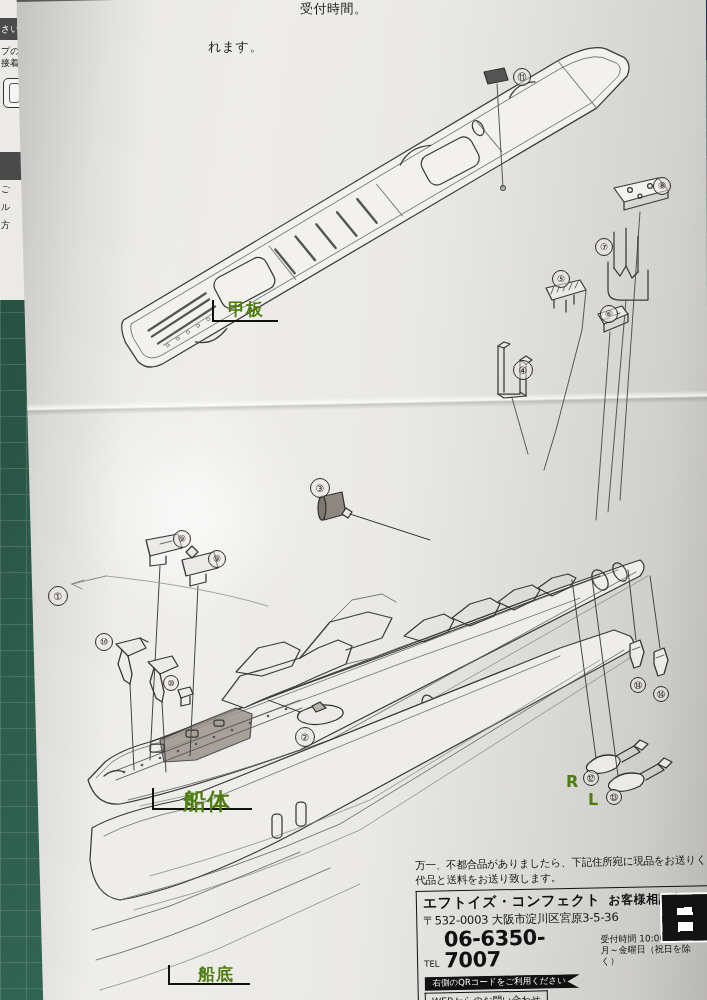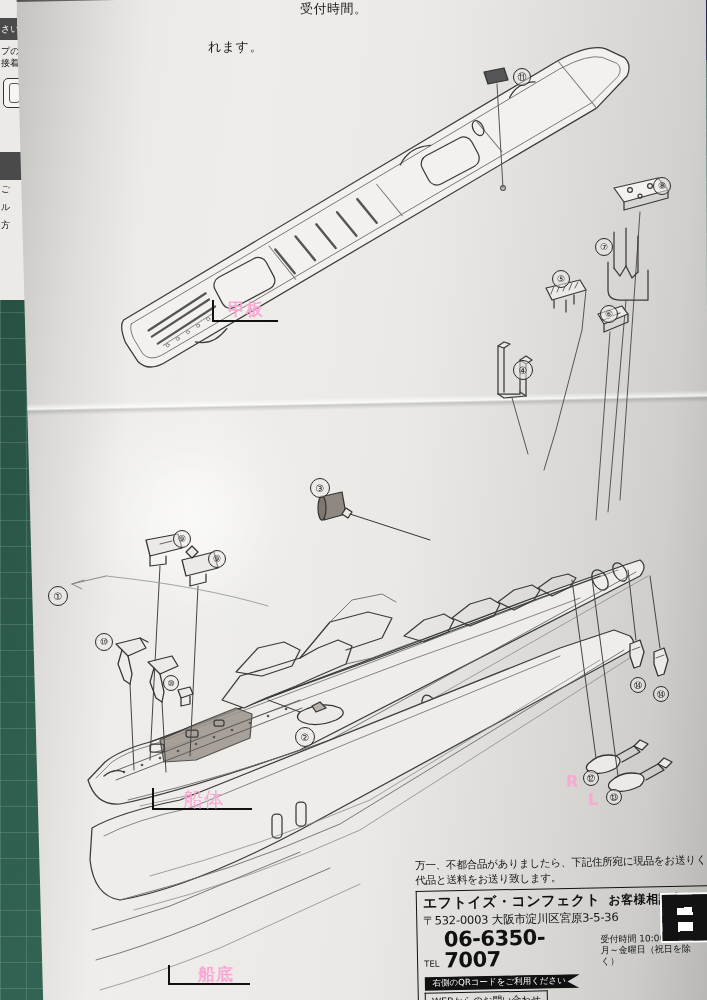--- a/index.html
+++ b/index.html
@@ -50,21 +50,21 @@
     background:radial-gradient(circle,rgba(255,255,255,.45),rgba(255,255,255,0) 70%);}
 
   
   .topband{position:absolute;left:0;top:0;width:100%;height:16px;background:#4f4f4f;opacity:.9;}
 
   
   .crease{position:absolute;left:0;width:100%;height:12px;
     background:linear-gradient(to bottom, rgba(0,0,0,.0), rgba(255,255,255,.75) 45%, rgba(0,0,0,.14) 62%, rgba(0,0,0,0));}
 
   
-  .jp{font-family:"DejaVu Sans",sans-serif;color:#f9a8d4;position:absolute;white-space:nowrap;}
+  .jp{font-family:"DejaVu Sans",sans-serif;color:#4d7c0f;position:absolute;white-space:nowrap;}
   .toptxt{font-size:13px;color:#1a1a1a;letter-spacing:.5px;}
 
   
   .bub{position:absolute;border:1.3px solid #2a2a2a;border-radius:50%;
     display:flex;align-items:center;justify-content:center;
     font-family:"DejaVu Sans",sans-serif;font-size:10px;color:#1b1b1b;
     background:rgba(236,234,230,.55);}
   .b18{width:18px;height:18px;}
   .b16{width:16px;height:16px;font-size:9px;}
   .b14{width:14px;height:14px;font-size:8px;}
@@ -396,21 +396,21 @@
     <div>
       <div class="lead-v" style="left:212px;top:300px;height:22px;"></div>
       <div class="lead" style="left:212px;top:320px;width:66px;"></div>
     </div>
     <div class="jp" style="left:228px;top:298px;font-size:17px;font-weight:700;letter-spacing:1px;">甲板</div>
 
     <div>
       <div class="lead-v" style="left:152px;top:788px;height:22px;"></div>
       <div class="lead" style="left:152px;top:808px;width:100px;"></div>
     </div>
-    <div class="jp" style="left:183px;top:786px;font-size:20px;font-weight:400;letter-spacing:1px;">船体</div>
+    <div class="jp" style="left:183px;top:786px;font-size:23px;font-weight:700;letter-spacing:1px;">船体</div>
 
     <div>
       <div class="lead-v" style="left:168px;top:965px;height:20px;"></div>
       <div class="lead" style="left:168px;top:983px;width:82px;"></div>
     </div>
     <div class="jp" style="left:198px;top:963px;font-size:17px;font-weight:700;letter-spacing:1px;text-align:center;">船底</div>
 
     <div class="jp" style="left:566px;top:772px;font-size:16px;font-weight:700;">R</div>
     <div class="jp" style="left:588px;top:790px;font-size:16px;font-weight:700;">L</div>
 

